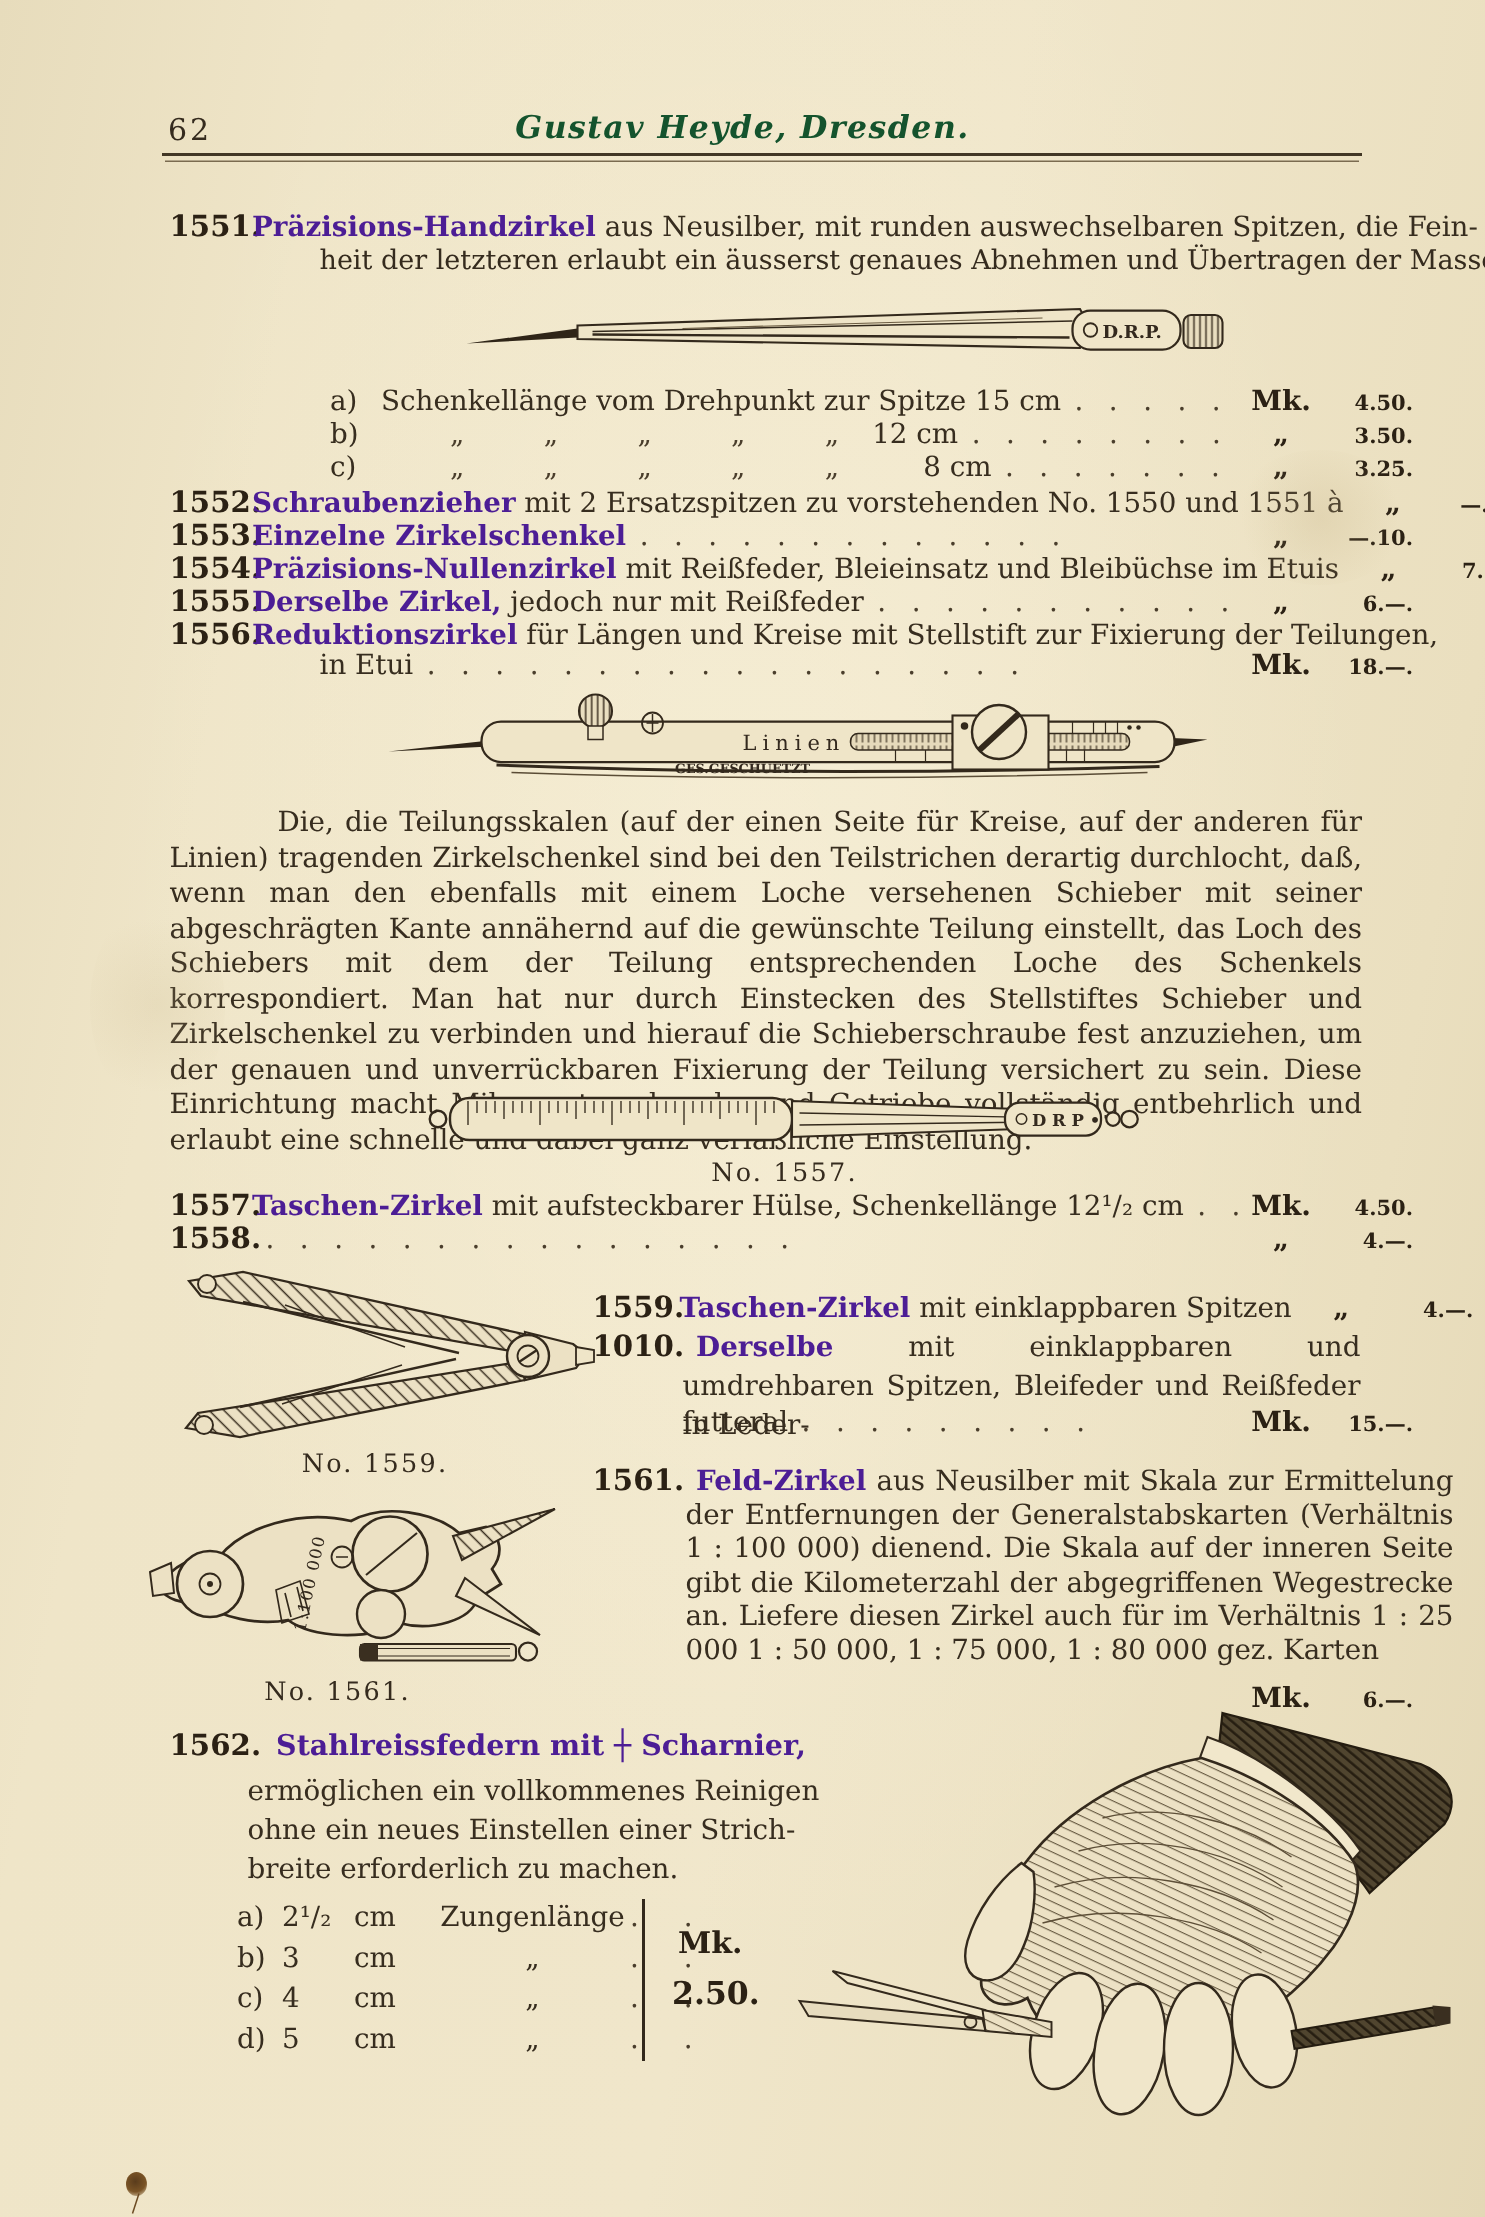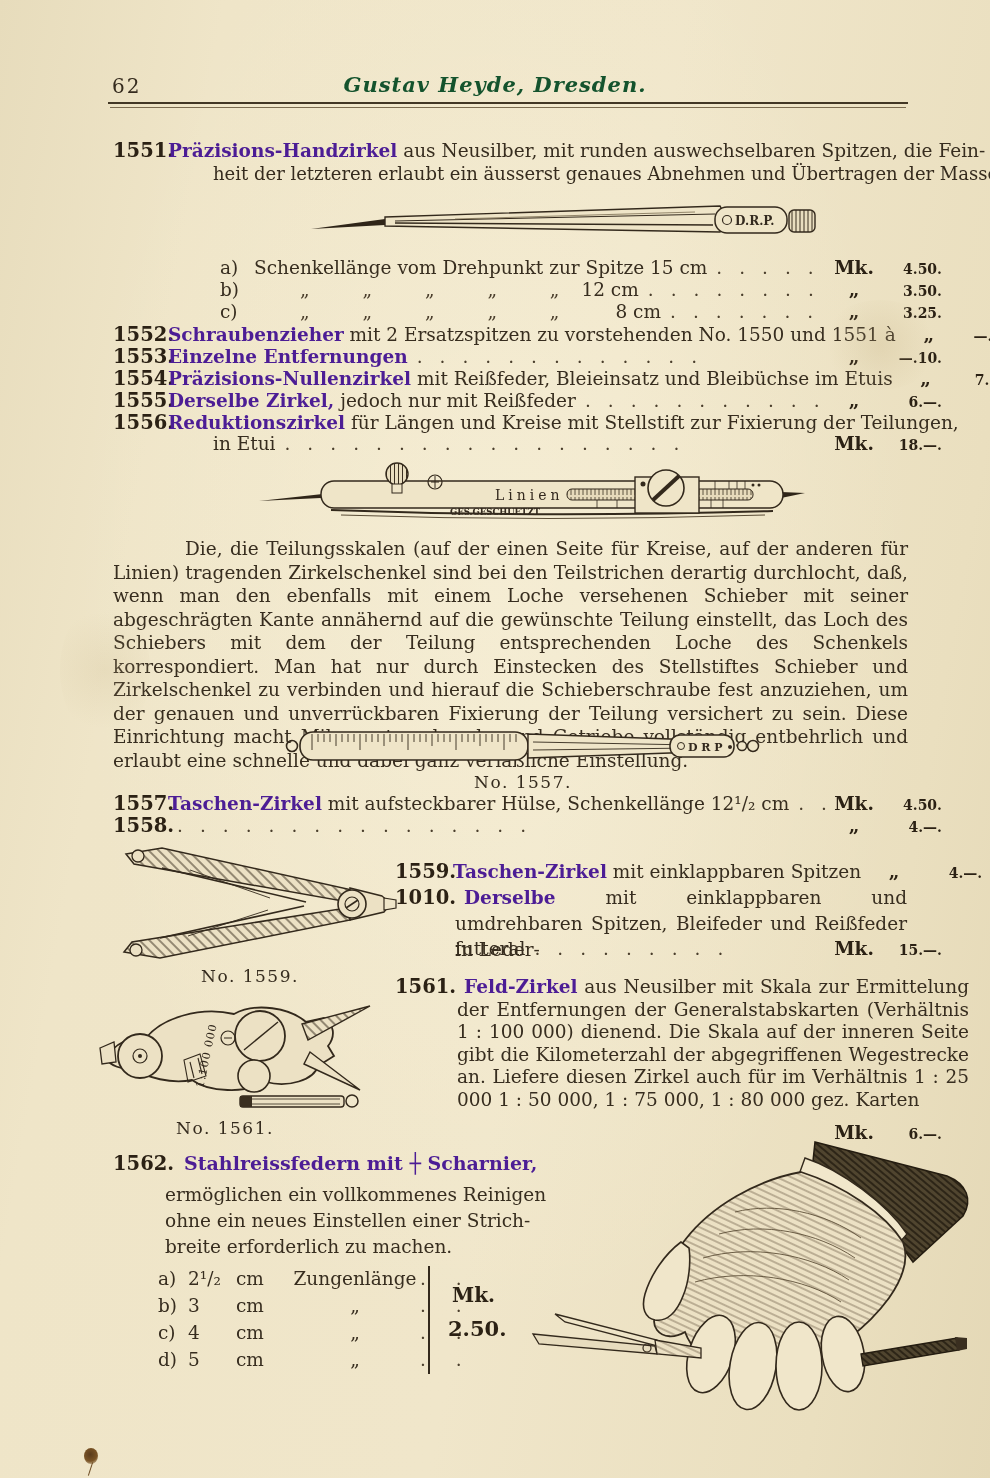--- a/index.html
+++ b/index.html
@@ -110,21 +110,21 @@
 
 <div class="row" style="left:113px;top:323px;width:829px;">
   <span class="no">1552.</span>
   <span><span class="ttl">Schraubenzieher</span><span> mit 2 Ersatzspitzen zu vorstehenden No. 1550 und 1551 à</span></span>
   <span class="leader"></span>
   <span class="cur">„</span>
   <span class="price">—.60.</span>
 </div>
 <div class="row" style="left:113px;top:345px;width:829px;">
   <span class="no">1553.</span>
-  <span><span class="ttl">Einzelne Entfernungen</span><span></span></span>
+  <span><span class="ttl">Einzelne Zirkelschenkel</span><span></span></span>
   <span class="leader">.............</span>
   <span class="cur">„</span>
   <span class="price">—.10.</span>
 </div>
 <div class="row" style="left:113px;top:367px;width:829px;">
   <span class="no">1554.</span>
   <span><span class="ttl">Präzisions-Nullenzirkel</span><span> mit Reißfeder, Bleieinsatz und Bleibüchse im Etuis</span></span>
   <span class="leader"></span>
   <span class="cur">„</span>
   <span class="price">7.50.</span>

